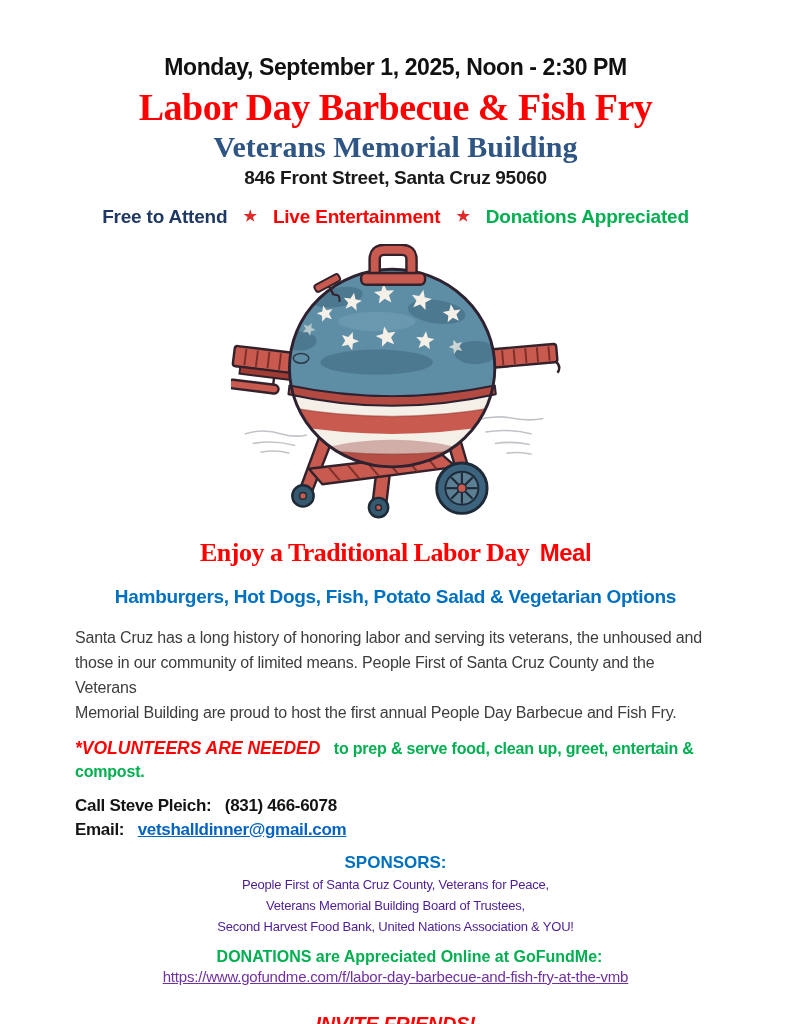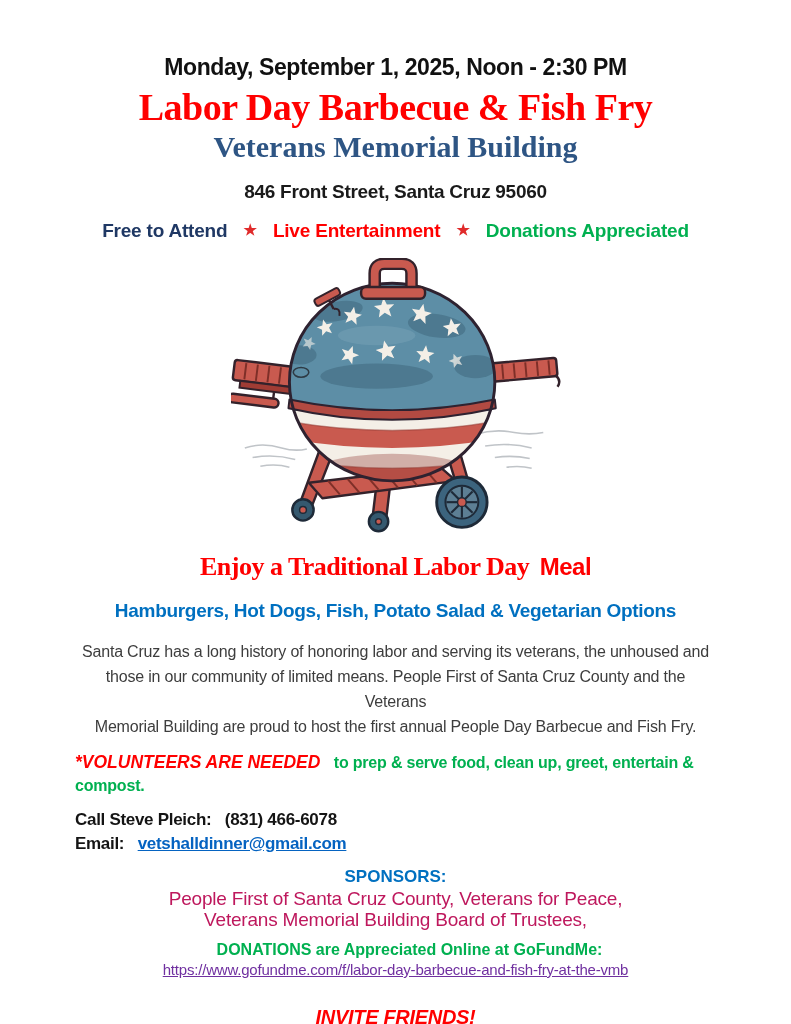--- a/index.html
+++ b/index.html
@@ -6,48 +6,48 @@
   html, body { margin: 0; padding: 0; background: #ffffff; }
   .page {
     width: 733px; height: 1024px; margin: 0 auto; background: #fff;
     font-family: "Liberation Sans", sans-serif; position: relative; overflow: hidden;
   }
   .center { text-align: center; }
 
   .date-line { padding-top: 54px; font-size: 23px; font-weight: bold; color: #111; letter-spacing: -0.4px; }
   .title { margin-top: 4px; font-family: "Liberation Serif", serif; font-size: 38px; font-weight: bold; color: var(--title-red); letter-spacing: -0.5px; line-height: 44px; }
   .venue { font-family: "Liberation Serif", serif; font-size: 30px; font-weight: bold; color: var(--venue-blue); line-height: 36px; }
-  .address { font-size: 19px; font-weight: bold; color: #1a1a1a; margin-top: 14px; letter-spacing: -0.3px; line-height: 26px; }
+  .address { font-size: 19px; font-weight: bold; color: #1a1a1a; margin-top: 0; letter-spacing: -0.3px; line-height: 26px; }
 
   .highlights { margin-top: 12px; font-size: 19px; font-weight: bold; letter-spacing: -0.2px; line-height: 26px; }
   .highlights .free { color: var(--navy); }
   .highlights .ent  { color: var(--title-red); }
   .highlights .don  { color: var(--green); }
   .highlights .star { color: #e02b2b; font-size: 15px; padding: 0 11px; vertical-align: 2px; }
 
   .grill-wrap { margin-top: 14px; height: 281px; }
 
   .meal-heading { margin-top: 10px; line-height: 36px; }
   .meal-heading .serif { font-family: "Liberation Serif", serif; font-weight: bold; font-size: 26px; letter-spacing: -0.5px; color: var(--title-red); }
   .meal-heading .sans  { font-weight: bold; font-size: 24px; letter-spacing: -0.5px; color: var(--title-red); margin-left: 6px; }
   .menu-line { font-size: 19px; font-weight: bold; color: var(--menu-blue); margin-top: 10px; letter-spacing: -0.3px; line-height: 26px; }
 
-  .paragraph { margin: 15px 46px 8px; text-align: center; font-size: 16px; color: var(--body-text); line-height: 25px; letter-spacing: -0.2px; }
+  .paragraph { margin: 15px 46px 8px; text-align: left; font-size: 16px; color: var(--body-text); line-height: 25px; letter-spacing: -0.2px; }
 
   .volunteers { margin: 12px 46px 0; text-align: left; line-height: 23px; }
   .volunteers .lead { color: var(--title-red); font-weight: bold; font-style: italic; font-size: 17.5px; }
   .volunteers .rest { color: var(--green); font-weight: bold; font-size: 16px; margin-left: 9px; letter-spacing: -0.2px; }
 
   .contact { margin: 11px 46px 0; text-align: left; font-size: 17px; font-weight: bold; color: #141414; line-height: 24px; letter-spacing: -0.3px; }
   .contact .value { margin-left: 9px; }
   .email-link { color: var(--link-blue); text-decoration: underline; font-weight: bold; cursor: pointer; }
 
   .sponsors { margin-top: 9px; }
   .sponsors-heading { color: var(--menu-blue); font-weight: bold; font-size: 17px; line-height: 23px; }
-  .sponsor-line { font-size: 19px; color: #be185d; line-height: 21px; letter-spacing: -0.2px; }
+  .sponsor-line { font-size: 13px; color: #4c1d95; line-height: 21px; letter-spacing: -0.2px; }
 
   .donations { margin-top: 9px; }
   .donations-heading { color: var(--green); font-weight: bold; font-size: 16px; line-height: 21px; padding-left: 28px; }
   .gofundme-link { display: inline-block; font-size: 15px; color: var(--visited-purple); text-decoration: underline; line-height: 20px; cursor: pointer; letter-spacing: -0.2px; }
 
   .invite { margin-top: 26px; color: var(--title-red); font-weight: bold; font-style: italic; font-size: 20px; letter-spacing: -0.3px; }
 </style>
 </head>
 <body>
 
@@ -218,20 +218,21 @@
     <div>
       <span>Email:</span>
       <a class="email-link value">vetshalldinner@gmail.com</a>
     </div>
   </div>
 
   <div class="sponsors center">
     <div class="sponsors-heading">SPONSORS:</div>
     <div class="sponsor-line">People First of Santa Cruz County, Veterans for Peace,</div>
     <div class="sponsor-line">Veterans Memorial Building Board of Trustees,</div>
+    <div class="sponsor-line">Second Harvest Food Bank, United Nations Association &amp; YOU!</div>
   </div>
 
   <div class="donations center">
     <div class="donations-heading">DONATIONS are Appreciated Online at GoFundMe:</div>
     <a class="gofundme-link">https://www.gofundme.com/f/labor-day-barbecue-and-fish-fry-at-the-vmb</a>
   </div>
 
   <div class="invite center">INVITE FRIENDS!</div>
 
 </div>

